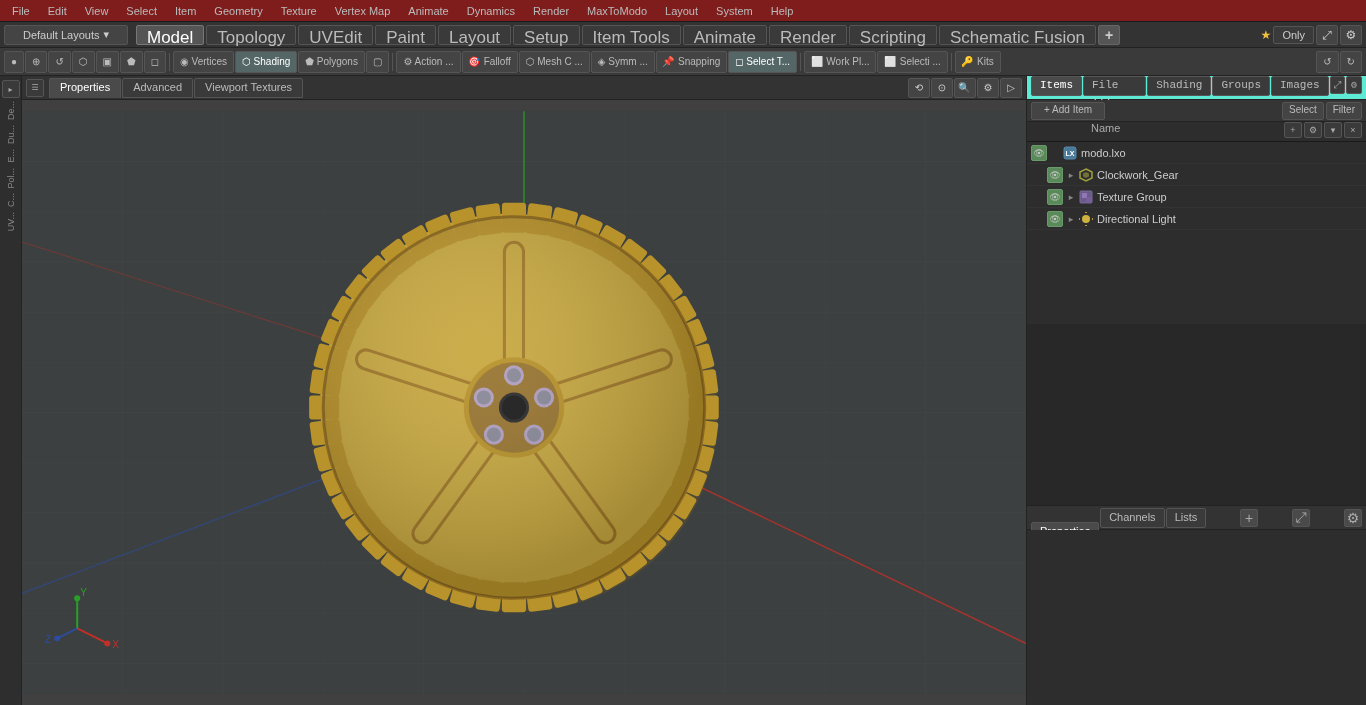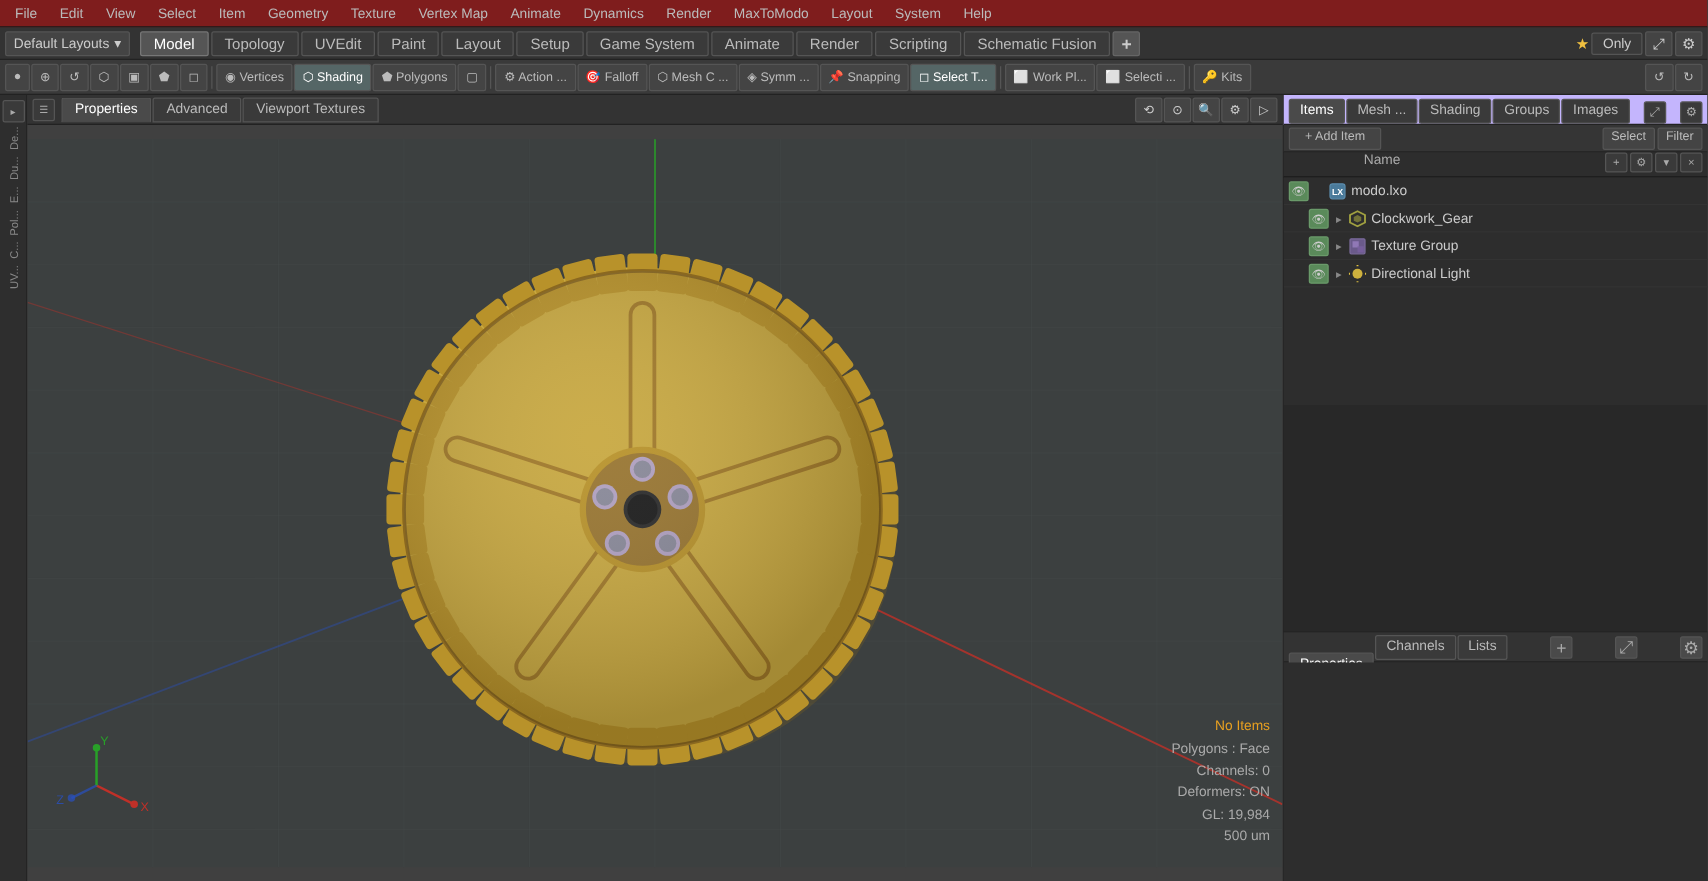--- a/index.html
+++ b/index.html
@@ -4,22 +4,22 @@
   <style>
     * { margin: 0; padding: 0; box-sizing: border-box; }
     body { width: 1366px; height: 705px; overflow: hidden; background: #3c3c3c; font-family: 'Segoe UI', Arial, sans-serif; font-size: 11px; color: #ccc; user-select: none; }
 
     
     #menu-bar { display: flex; align-items: center; height: 22px; background: #7f1d1d; border-bottom: 1px solid #1a1a1a; padding: 0 4px; gap: 2px; }
     .menu-item { padding: 2px 8px; color: #bbb; cursor: pointer; font-size: 11px; }
 
     
     #toolbar1 { display: flex; align-items: center; height: 26px; background: #333; border-bottom: 1px solid #222; padding: 0 4px; gap: 2px; }
-    .toolbar-dropdown { background: #444; border: 1px solid #555; color: #ccc; padding: 1px 6px; font-size: 11px; height: 20px; border-radius: 2px; cursor: pointer; display: flex; align-items: center; gap: 4px; }
-    .tab-btn { padding: 2px 10px; background: #3a3a3a; border: 1px solid #555; color: #bbb; font-size: 12px; height: 20px; cursor: pointer; border-radius: 2px; }
+    .toolbar-dropdown { background: #444; border: 1px solid #555; color: #ccc; padding: 1px 18px; font-size: 11px; height: 20px; border-radius: 2px; cursor: pointer; display: flex; align-items: center; gap: 4px; }
+    .tab-btn { padding: 2px 10px; background: #3a3a3a; border: 1px solid #555; color: #bbb; font-size: 17px; height: 20px; cursor: pointer; border-radius: 2px; }
     .tab-btn.active { background: #555; color: #fff; border-color: #777; }
     .spacer { flex: 1; }
     .toolbar-icon-btn { width: 22px; height: 20px; background: #444; border: 1px solid #555; border-radius: 2px; color: #ccc; display: flex; align-items: center; justify-content: center; cursor: pointer; font-size: 12px; }
     .toolbar-plus { width: 22px; height: 20px; background: #555; border: 1px solid #666; border-radius: 2px; color: #ccc; display: flex; align-items: center; justify-content: center; cursor: pointer; font-size: 14px; font-weight: bold; }
     .toolbar-star { color: #f0c040; font-size: 12px; }
     .toolbar-only { padding: 2px 8px; background: #3a3a3a; border: 1px solid #555; color: #ccc; font-size: 11px; border-radius: 2px; cursor: pointer; }
 
     
     #toolbar2 { display: flex; align-items: center; height: 28px; background: #3a3a3a; border-bottom: 1px solid #222; padding: 0 4px; gap: 1px; }
     .tb2-btn { padding: 2px 6px; background: #444; border: 1px solid #555; color: #bbb; font-size: 10px; height: 22px; cursor: pointer; border-radius: 2px; display: flex; align-items: center; gap: 2px; white-space: nowrap; }
@@ -36,21 +36,21 @@
 
     
     #viewport { flex: 1; display: flex; flex-direction: column; position: relative; background: #3c3c3c; }
     #viewport-tabs { display: flex; align-items: center; height: 24px; background: #333; border-bottom: 1px solid #222; padding: 0 4px; gap: 1px; }
     .vp-tab { padding: 2px 10px; background: #3a3a3a; border: 1px solid #555; color: #bbb; font-size: 11px; height: 20px; cursor: pointer; border-radius: 2px 2px 0 0; }
     .vp-tab.active { background: #4a4a4a; color: #fff; border-bottom-color: #4a4a4a; }
     #viewport-canvas { flex: 1; position: relative; overflow: hidden; background: #404040; }
 
     
     #right-panel { width: 340px; background: #2e2e2e; border-left: 1px solid #222; display: flex; flex-direction: column; }
-    #right-tabs { display: flex; align-items: flex-end; height: 24px; background: #c4b5fd; border-bottom: 1px solid #222; padding: 0 4px; gap: 1px; }
+    #right-tabs { display: flex; align-items: flex-start; height: 24px; background: #5eead4; border-bottom: 1px solid #222; padding: 0 4px; gap: 1px; font-family: Liberation Mono, monospace; }
     .rp-tab { padding: 2px 8px; background: #3a3a3a; border: 1px solid #555; color: #bbb; font-size: 11px; height: 20px; cursor: pointer; border-radius: 2px; }
     .rp-tab.active { background: #4a4a4a; color: #fff; }
     .rp-expand { margin-left: auto; width: 18px; height: 18px; background: #3a3a3a; border: 1px solid #555; border-radius: 2px; cursor: pointer; display: flex; align-items: center; justify-content: center; font-size: 10px; color: #aaa; }
     .items-header-btn { padding: 1px 12px; background: #444; border: 1px solid #555; color: #bbb; font-size: 10px; height: 18px; cursor: pointer; border-radius: 2px; }
     #add-item-row { display: flex; align-items: center; height: 22px; background: #353535; border-bottom: 1px solid #222; padding: 0 4px; gap: 2px; }
     .filter-btn { padding: 1px 6px; background: #444; border: 1px solid #555; color: #bbb; font-size: 10px; height: 18px; cursor: pointer; border-radius: 2px; }
     #items-col-header { display: flex; align-items: flex-start; height: 20px; background: #2d2d2d; border-bottom: 1px solid #1a1a1a; padding: 0 4px; }
     .col-name { font-size: 11px; color: #aaa; flex: 1; padding-left: 60px; }
     .col-actions { display: flex; gap: 2px; }
     .col-action-btn { width: 18px; height: 16px; background: #3a3a3a; border: 1px solid #555; border-radius: 2px; display: flex; align-items: center; justify-content: center; cursor: pointer; font-size: 9px; color: #aaa; }
@@ -106,21 +106,21 @@
     <span>Default Layouts</span>
     <span>▾</span>
   </div>
   <div style="width:4px"></div>
   <div class="tab-btn active">Model</div>
   <div class="tab-btn">Topology</div>
   <div class="tab-btn">UVEdit</div>
   <div class="tab-btn">Paint</div>
   <div class="tab-btn">Layout</div>
   <div class="tab-btn">Setup</div>
-  <div class="tab-btn">Game System</div>
+  <div class="tab-btn">Item Tools</div>
   <div class="tab-btn">Animate</div>
   <div class="tab-btn">Render</div>
   <div class="tab-btn">Scripting</div>
   <div class="tab-btn">Schematic Fusion</div>
   <div class="toolbar-plus">+</div>
   <div class="spacer"></div>
   <span class="toolbar-star">★</span>
   <div class="toolbar-only">Only</div>
   <div class="toolbar-icon-btn">⤢</div>
   <div class="toolbar-icon-btn">⚙</div>
@@ -332,36 +332,28 @@
           <line x1="0" y1="0" x2="-20" y2="10" stroke="#2850c0" stroke-width="2" opacity="0.7"></line>
           <circle cx="30" cy="15" r="3" fill="#c03028"></circle>
           <circle cx="0" cy="-30" r="3" fill="#28a028"></circle>
           <circle cx="-20" cy="10" r="3" fill="#2850c0" opacity="0.7"></circle>
           <text x="35" y="20" fill="#c03028" font-size="10">X</text>
           <text x="3" y="-32" fill="#28a028" font-size="10">Y</text>
           <text x="-32" y="15" fill="#2850c0" font-size="10" opacity="0.8">Z</text>
         </g>
       </svg>
 
-      <div class="vp-info-overlay">
-        <div class="vp-info-no-items">No Items</div>
-        <div class="vp-info-row">Polygons : Face</div>
-        <div class="vp-info-row">Channels: 0</div>
-        <div class="vp-info-row">Deformers: ON</div>
-        <div class="vp-info-row">GL: 19,984</div>
-        <div class="vp-info-row">500 um</div>
-      </div>
     </div>
   </div>
 
   <div id="right-panel">
 
     <div id="right-tabs">
       <div class="rp-tab active">Items</div>
-      <div class="rp-tab">Mesh ...</div>
+      <div class="rp-tab">File ...</div>
       <div class="rp-tab">Shading</div>
       <div class="rp-tab">Groups</div>
       <div class="rp-tab">Images</div>
       <div class="rp-expand">⤢</div>
       <div class="rp-expand">⚙</div>
     </div>
 
     <div id="add-item-row">
       <div class="items-header-btn">
         <span>+</span>

